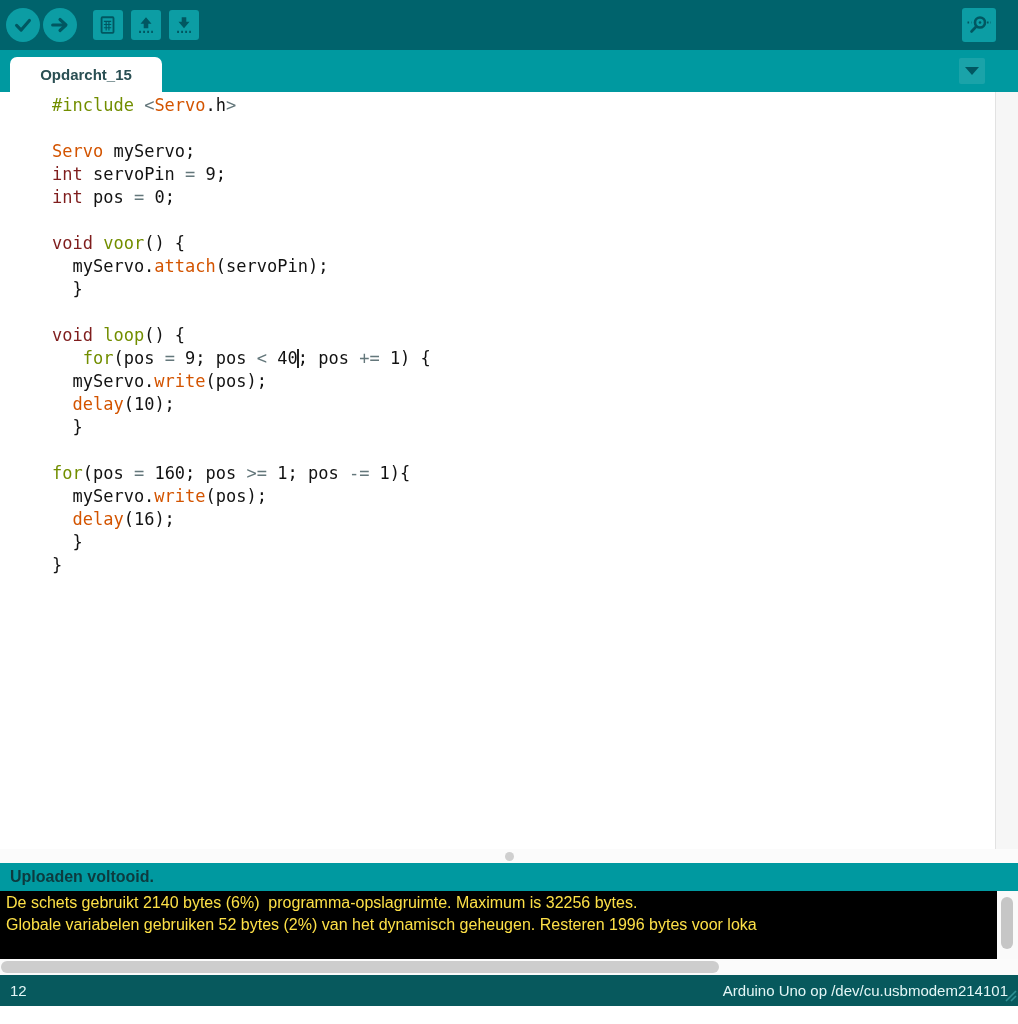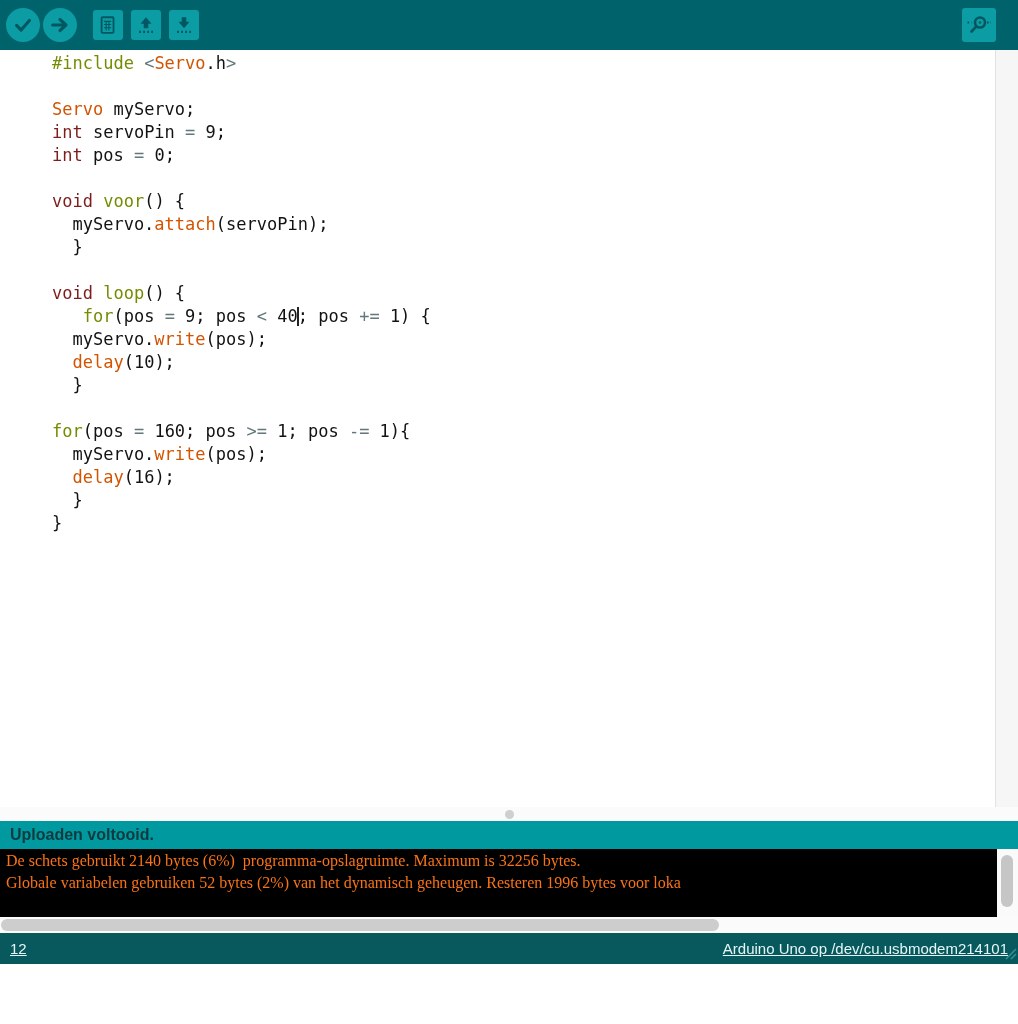--- a/index.html
+++ b/index.html
@@ -42,32 +42,32 @@
   .splitter{height:14px;background:#fbfbfb;flex:none;display:flex;align-items:center;justify-content:center;cursor:row-resize;}
   .dot{width:9px;height:9px;border-radius:50%;background:#cfcfcf;}
 
   
   .statusbar{height:28px;background:#0099A0;flex:none;display:flex;align-items:center;
              padding-left:10px;font-size:16px;font-weight:600;color:#0D3A3E;}
 
   
   .console{height:68px;background:#000000;position:relative;flex:none;overflow:hidden;}
   .console-text{position:absolute;left:6px;top:1px;right:24px;overflow:hidden;
-        font-family:Liberation Serif, serif;font-size:16px;line-height:22px;color:#f97316;}
+        font-family:Liberation Sans, sans-serif;font-size:16px;line-height:22px;color:#fde047;}
   .console-line{height:22px;white-space:pre;}
   .console-vtrack{position:absolute;top:0;right:0;bottom:0;width:21px;background:#fafafa;}
   .console-thumb{position:absolute;top:6px;left:4px;width:12px;height:52px;border-radius:6px;background:#c6c6c6;}
 
   
   .hscroll{height:16px;background:#fbfbfb;position:relative;flex:none;}
   .hthumb{position:absolute;top:2px;left:1px;width:718px;height:12px;border-radius:6px;background:#cdcdcd;}
 
   
   .linebar{height:31px;background:#07595D;flex:none;display:flex;align-items:center;
-           justify-content:space-between;padding:0 10px;color:#E4F6F6;font-size:15px;position:relative;text-decoration:underline;}
+           justify-content:space-between;padding:0 10px;color:#E4F6F6;font-size:15px;position:relative;}
   .grip{position:absolute;right:1px;bottom:1px;}
 </style>
 </head>
 <body>
 
 <div class="window">
 
   <div class="toolbar">
     <button class="tb circle" style="left:6px">
       <svg width="22" height="22" viewBox="0 0 24 24">
@@ -101,20 +101,28 @@
     <button class="tb square" style="left:auto;right:22px;top:8px;width:34px;height:34px;">
       <svg width="26" height="26" viewBox="0 0 26 26">
         <circle cx="14" cy="10.5" r="5" fill="none" stroke="#015761" stroke-width="2.6"></circle>
         <circle cx="14" cy="10.5" r="1.3" fill="#015761"></circle>
         <path d="M10.3 14.5 L5.5 19.5" stroke="#015761" stroke-width="2.6" stroke-linecap="round" fill="none"></path>
         <path d="M1.5 10.5 H5.5 M21 10.5 H25" stroke="#015761" stroke-width="1.8" stroke-dasharray="1.6 2" fill="none"></path>
       </svg>
     </button>
   </div>
 
+  <div class="tabbar">
+    <div class="tab">
+      <span>Opdarcht_15</span>
+    </div>
+    <button class="tab-menu">
+      <span class="tri"></span>
+    </button>
+  </div>
 
   <div class="editor">
     <div class="code">
         <div class="code-line"><span class="tok-kw2">#include </span><span class="tok-op">&lt;</span><span class="tok-fn">Servo</span><span class="tok-txt">.h</span><span class="tok-op">&gt;</span></div>
         <div class="code-line"></div>
         <div class="code-line"><span class="tok-fn">Servo</span><span class="tok-txt"> myServo;</span></div>
         <div class="code-line"><span class="tok-kw1">int</span><span class="tok-txt"> servoPin </span><span class="tok-op">=</span><span class="tok-txt"> 9;</span></div>
         <div class="code-line"><span class="tok-kw1">int</span><span class="tok-txt"> pos </span><span class="tok-op">=</span><span class="tok-txt"> 0;</span></div>
         <div class="code-line"></div>
         <div class="code-line"><span class="tok-kw1">void</span><span class="tok-txt"> </span><span class="tok-kw2">voor</span><span class="tok-txt">() {</span></div>

